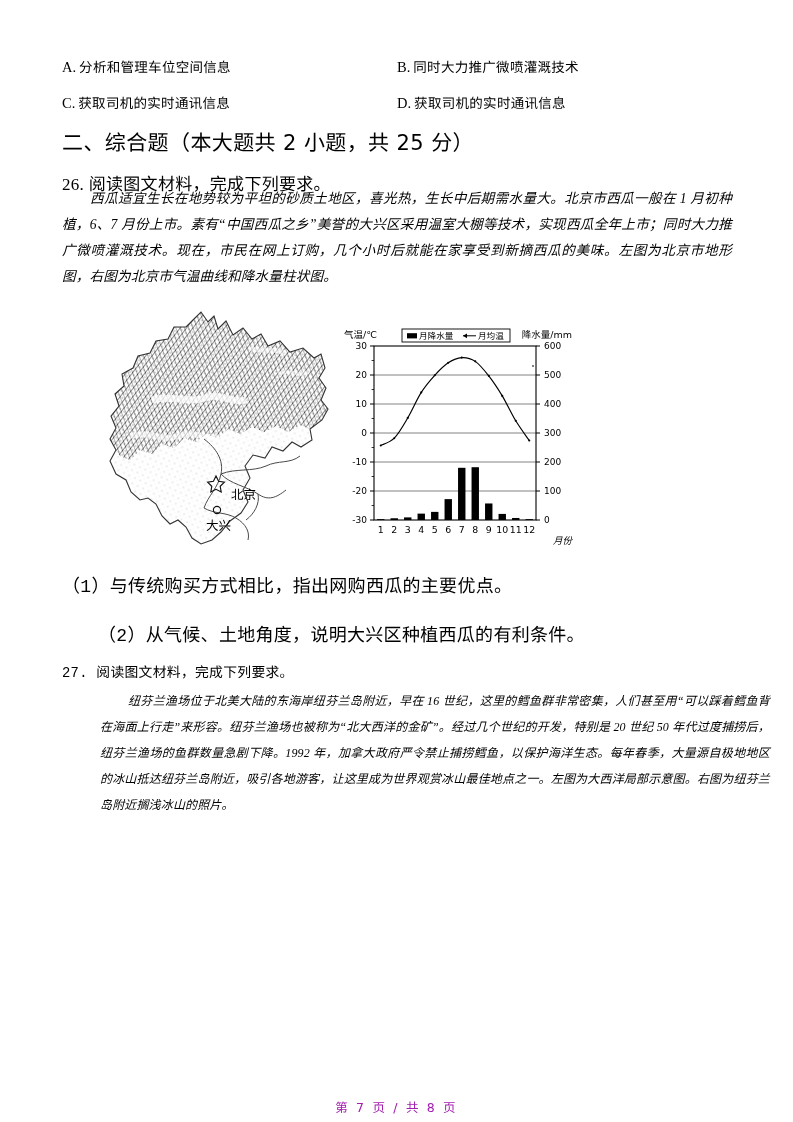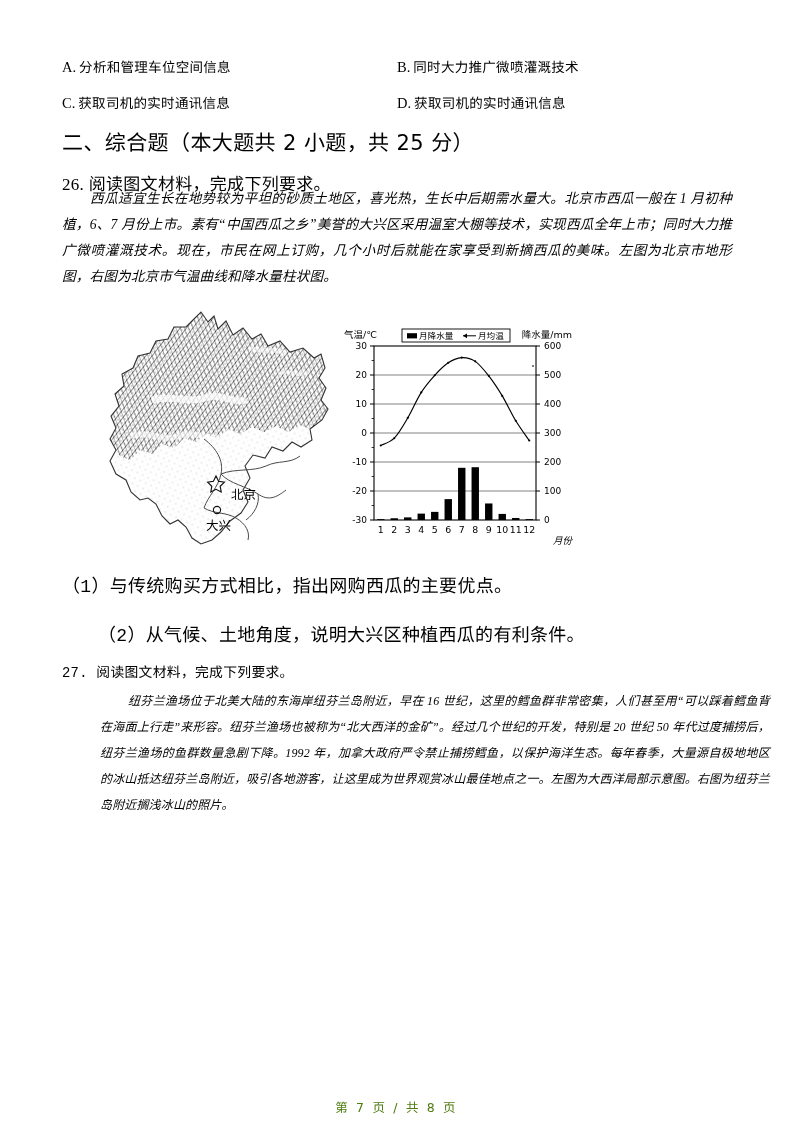--- a/index.html
+++ b/index.html
@@ -158,21 +158,21 @@
   
   .footer {
     position: absolute;
     left: 0;
     top: 1097px;
     width: 793px;
     text-align: center;
     font-family: "DejaVu Sans", sans-serif;
     font-size: 12.5px;
     letter-spacing: 2.2px;
-    color: #4d7c0f;
+    color: #a21caf;
   }
 </style>
 </head>
 <body>
 
 <div class="page">
 
   <div class="choices">
     <div class="choice-row">
       <div class="choice">

